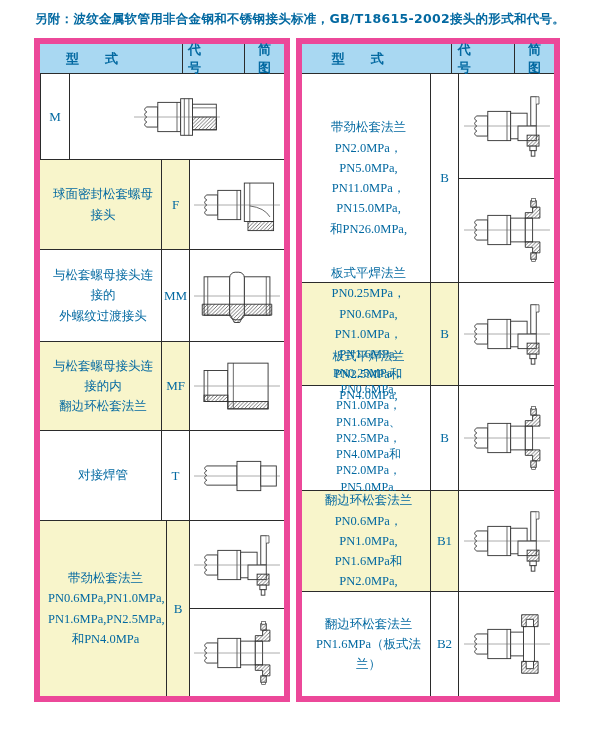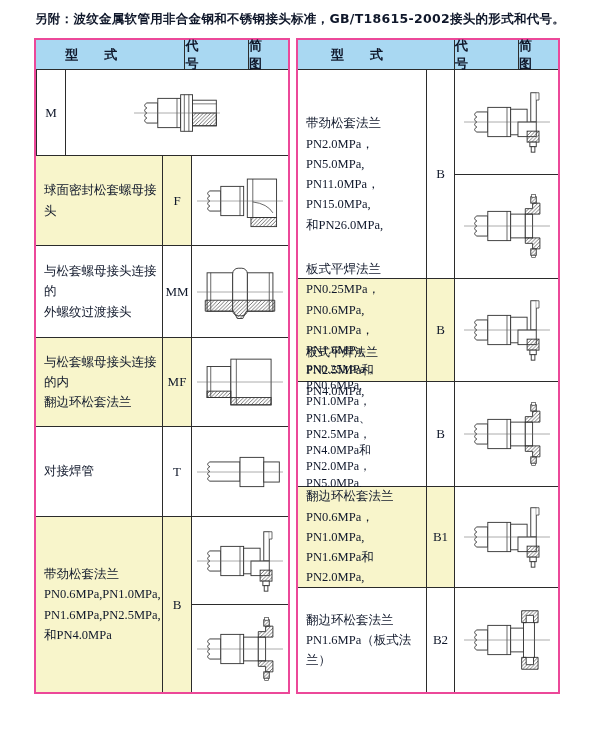--- a/index.html
+++ b/index.html
@@ -1,21 +1,21 @@
 <!DOCTYPE html>
 <html><head>
 <meta charset="utf-8">
 <style>
   html,body{margin:0;padding:0;background:#fff;}
   .page{position:relative;width:600px;height:740px;background:#ffffff;overflow:hidden;
-        font-family:"Liberation Serif","DejaVu Serif",serif;color:#0f172a;}
+        font-family:"Liberation Serif","DejaVu Serif",serif;color:#0369a1;}
   .title{position:absolute;left:35px;top:11px;font-family:"DejaVu Sans","Liberation Sans",sans-serif;
          font-weight:bold;font-size:12.5px;letter-spacing:0.3px;white-space:nowrap;}
   .tables{position:absolute;left:34px;top:38px;display:flex;gap:6px;}
-  .tbl{border:2px solid #ec4899;background:#fff;box-sizing:border-box;}
+  .tbl{border:6px solid #ec4899;background:#fff;box-sizing:border-box;text-align:center;}
   .tbl.left{width:256px;}
   .tbl.right{width:264px;}
   .hdr{display:flex;height:29px;background:#a9d8f2;}
   .hdr .hc{display:flex;align-items:center;justify-content:center;box-sizing:border-box;
            font-weight:bold;font-size:13px;}
   .hdr .hc + .hc{border-left:1px solid #2b2b2b;margin-left:38px;}
   .row{display:flex;border-top:1px solid #2b2b2b;box-sizing:border-box;}
   .ct{box-sizing:border-box;padding:4px 3px 4px 8px;display:flex;flex-direction:column;
       justify-content:center;font-size:12.5px;line-height:1.62;white-space:pre-line;}
   .tbl.left  .ct,.tbl.left  .hc.type{width:126px;}

